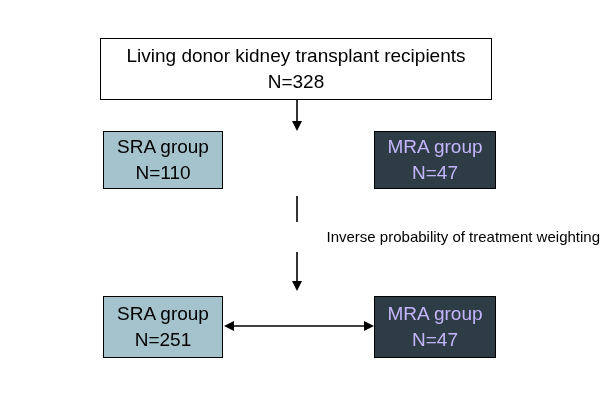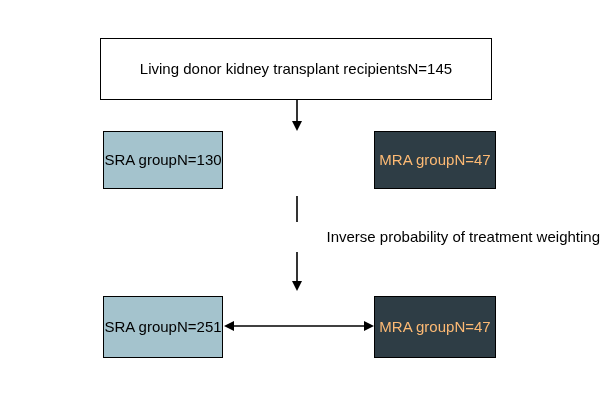--- a/index.html
+++ b/index.html
@@ -12,40 +12,40 @@
     position: relative;
     width: 600px;
     height: 400px;
     background: #ffffff;
     overflow: hidden;
   }
   .box {
     position: absolute;
     border: 1.5px solid #000000;
     display: flex;
-    flex-direction: row;
+    flex-direction: column;
     align-items: center;
     justify-content: center;
     text-align: center;
-    font-size: 15px;
+    font-size: 19px;
     line-height: 1.35;
     color: #000000;
     box-sizing: border-box;
   }
   .box-top {
     left: 100px; top: 38px; width: 392px; height: 62px;
     background: #ffffff;
   }
   .box-sra {
     background: #a4c3cd;
     color: #000000;
   }
   .box-mra {
     background: #2e3d45;
-    color: #fdba74;
+    color: #c4b5fd;
   }
   .box-sra-1 { left: 103px; top: 131px; width: 120px; height: 58px; }
   .box-mra-1 { left: 374px; top: 131px; width: 122px; height: 58px; }
   .box-sra-2 { left: 103px; top: 296px; width: 120px; height: 62px; }
   .box-mra-2 { left: 374px; top: 296px; width: 122px; height: 62px; }
   .flow-label {
     position: absolute;
     text-align: right;
     font-size: 15px;
     color: #000000;
@@ -65,26 +65,26 @@
   svg.connectors line { stroke: #000000; stroke-width: 1.6; }
   svg.connectors polygon { fill: #000000; }
 </style>
 </head>
 <body>
 
 <div class="canvas">
 
   <div class="box box-top">
     <div>Living donor kidney transplant recipients</div>
-    <div>N=145</div>
+    <div>N=328</div>
   </div>
 
   <div class="box box-sra box-sra-1">
     <div>SRA group</div>
-    <div>N=130</div>
+    <div>N=110</div>
   </div>
   <div class="box box-mra box-mra-1">
     <div>MRA group</div>
     <div>N=47</div>
   </div>
 
   <div class="flow-label label-weighting">Inverse probability of treatment weighting</div>
 
   <div class="box box-sra box-sra-2">
     <div>SRA group</div>

